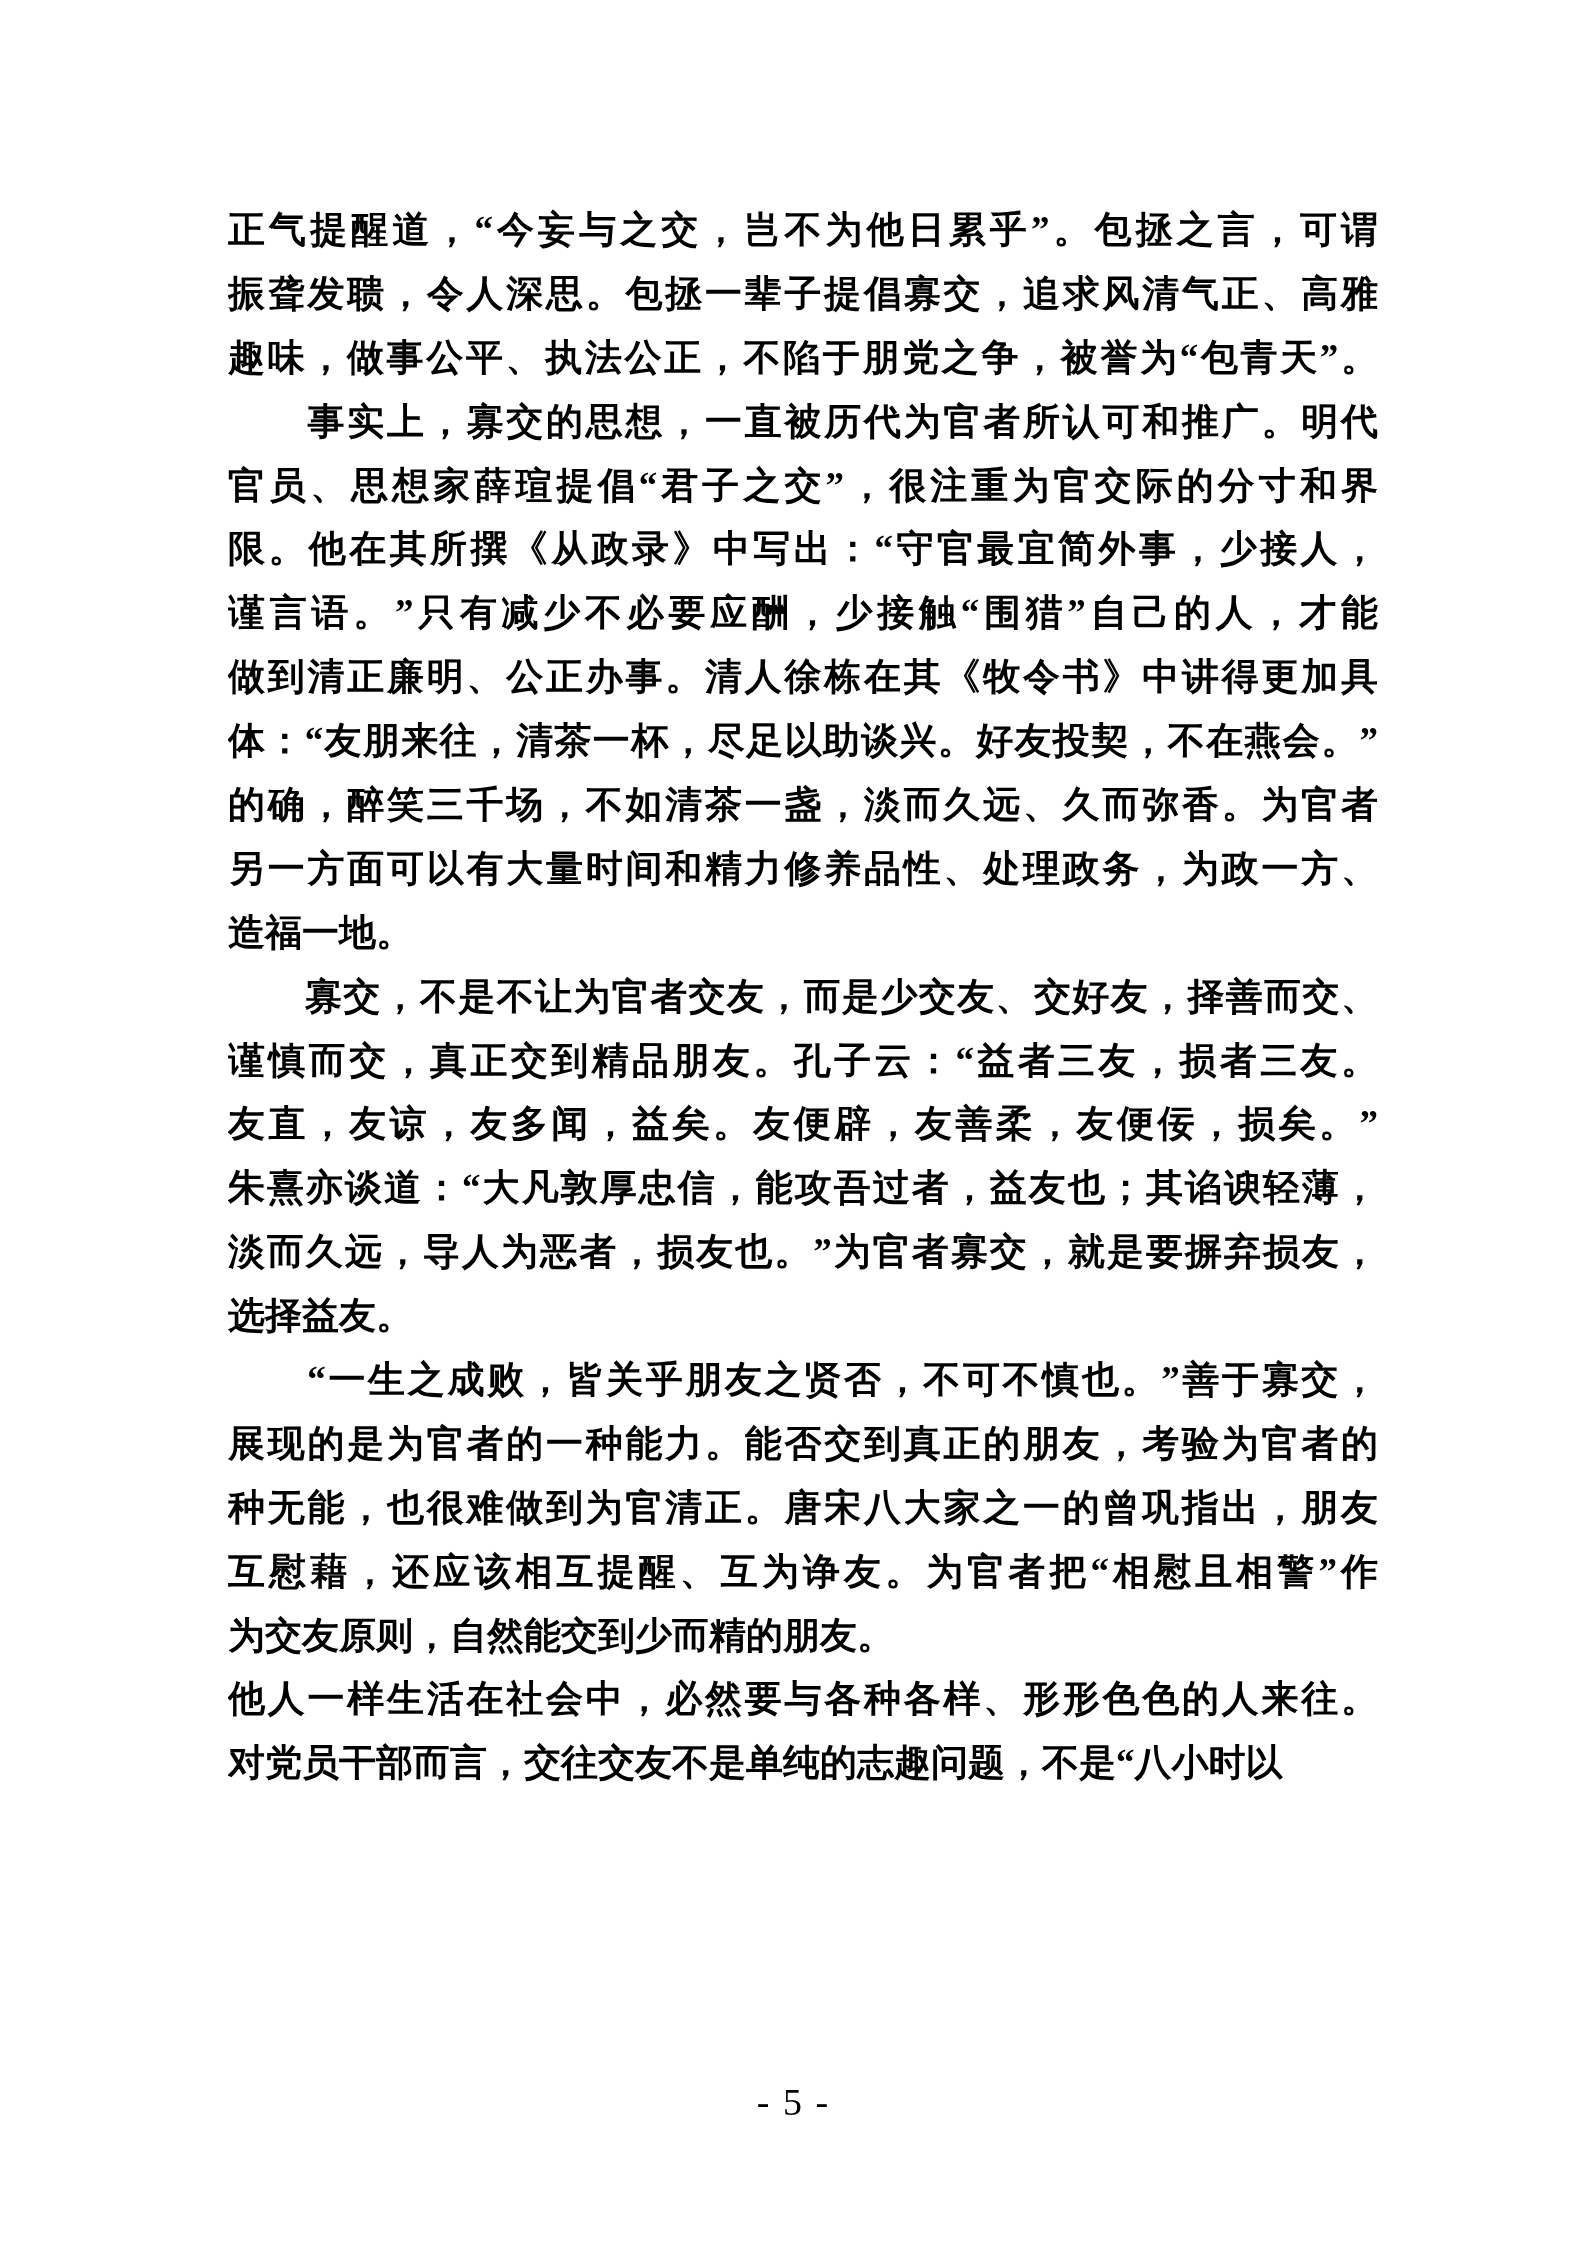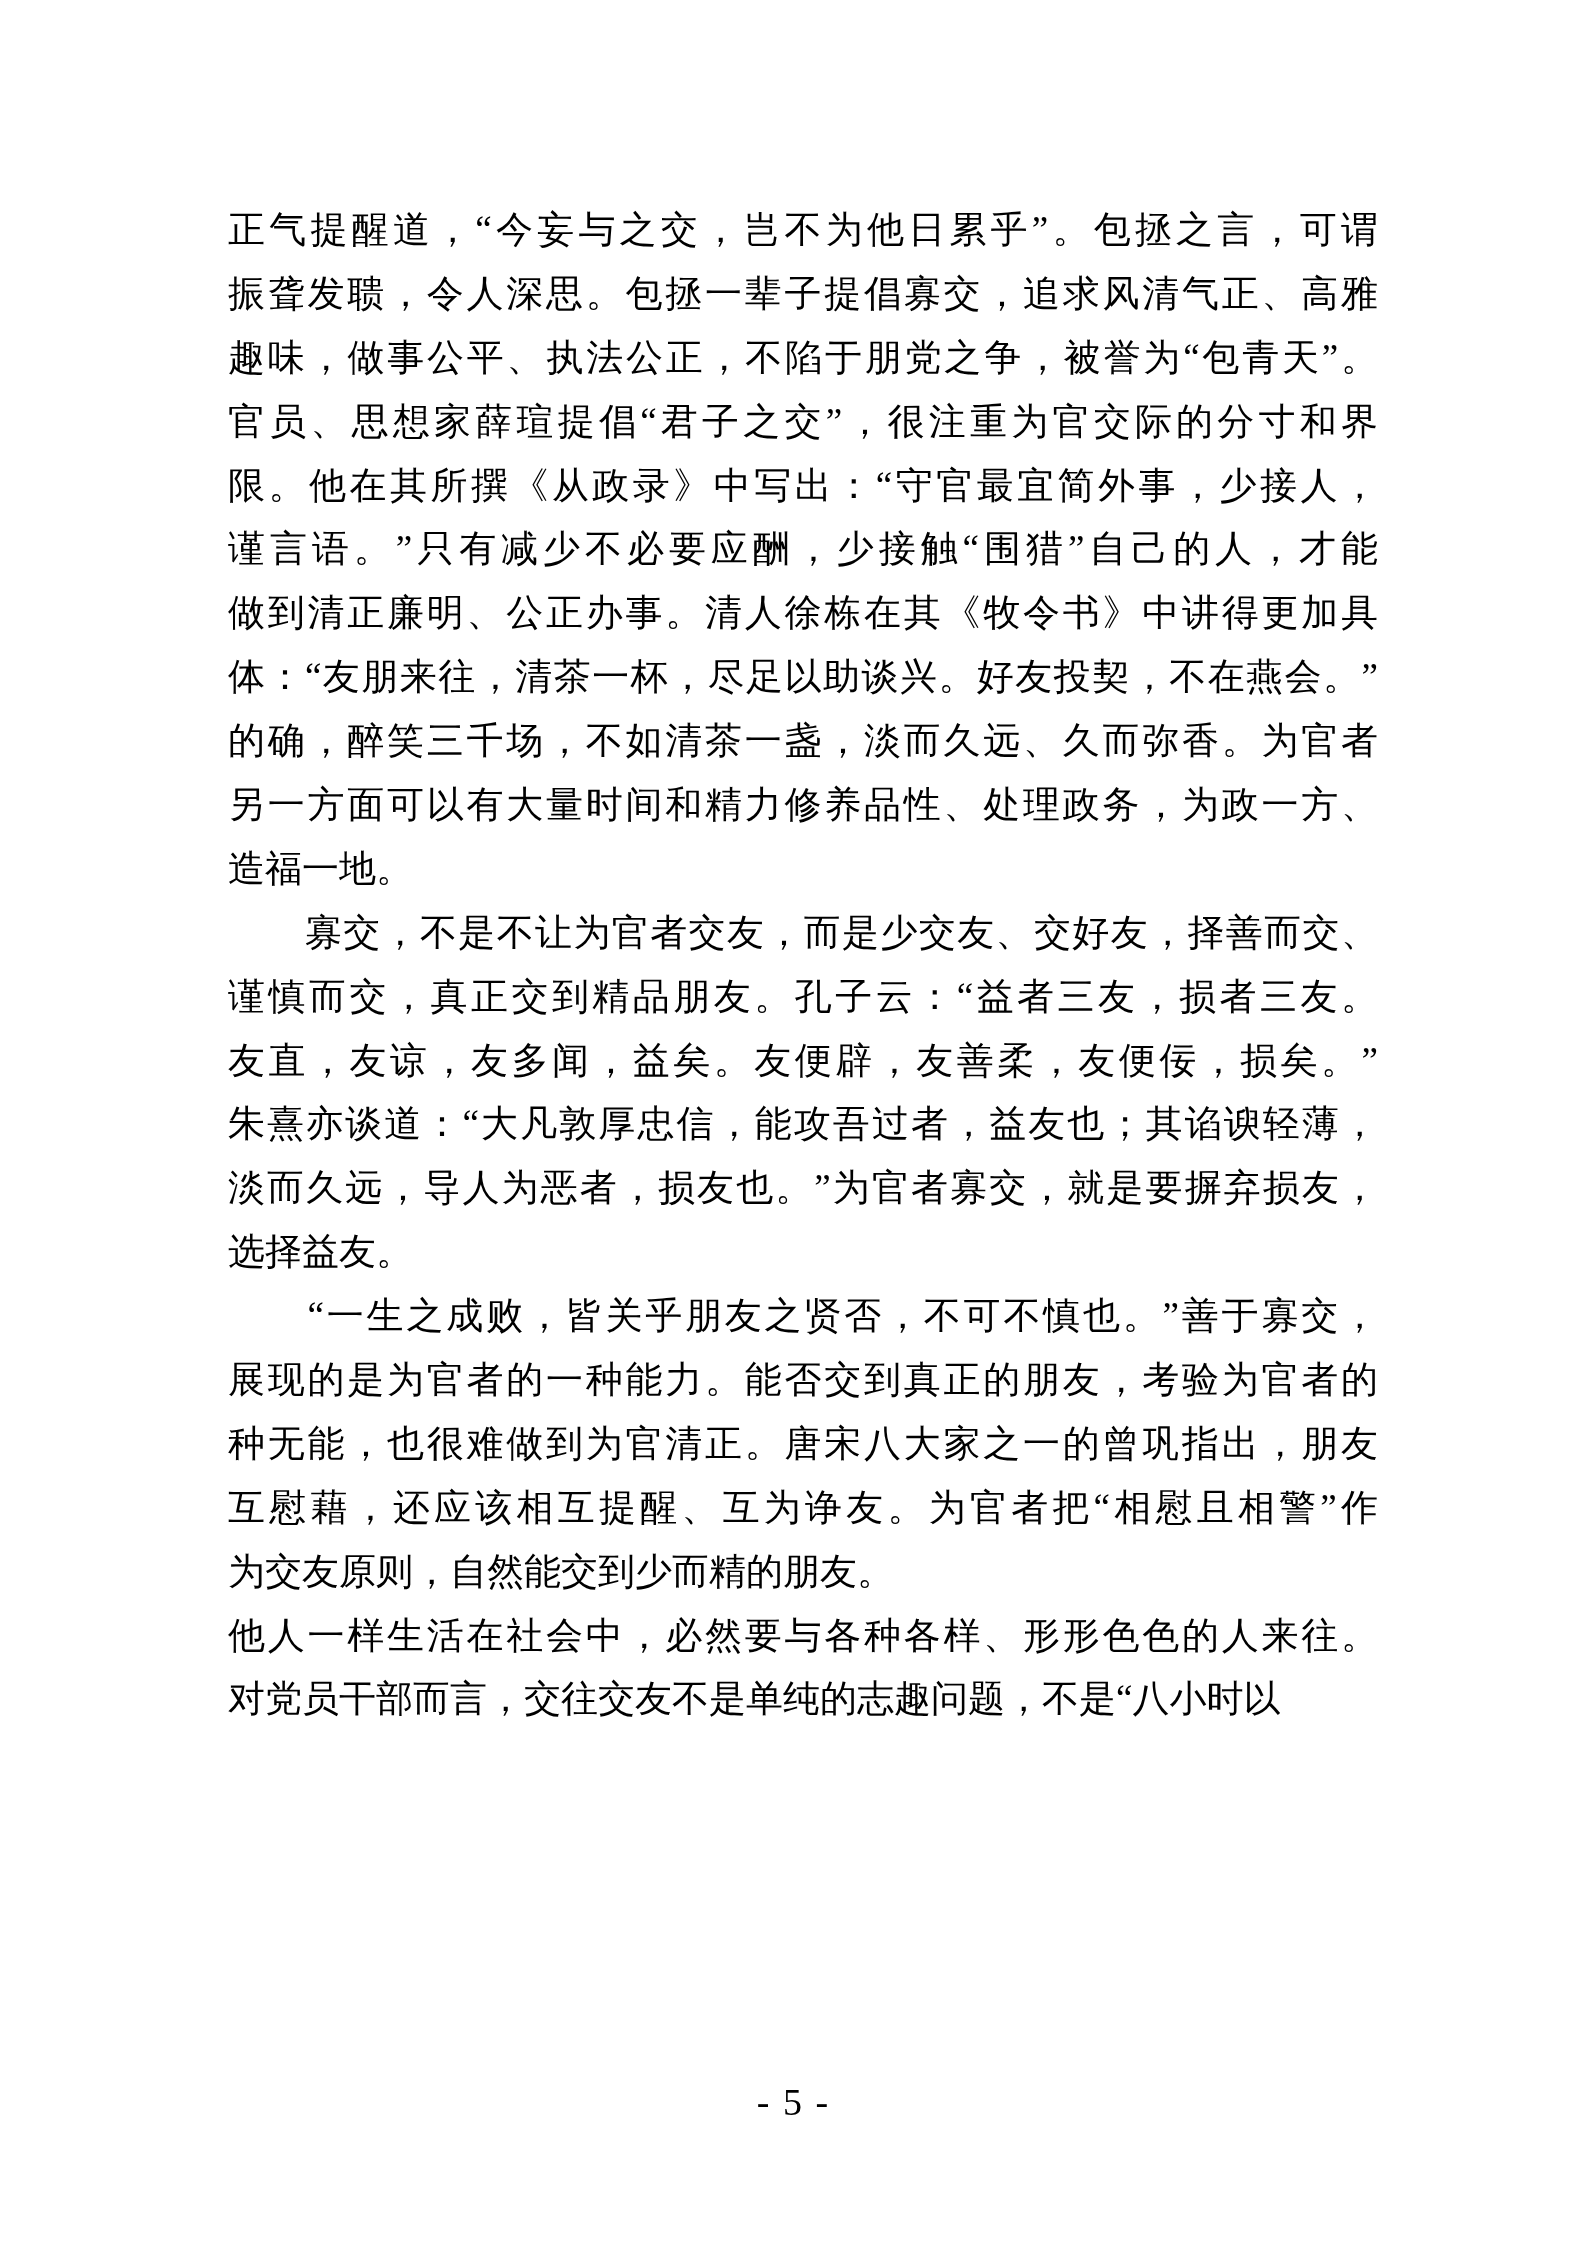--- a/index.html
+++ b/index.html
@@ -14,20 +14,21 @@
     background: #ffffff;
     overflow: hidden;
     font-family: "Liberation Serif", "DejaVu Serif", serif;
     color: #000000;
   }
   .text-block {
     position: absolute;
     left: 228px;
     top: 198px;
     width: 1150px;
+    font-weight: bold;
   }
   .line {
     height: 63.9px;
     line-height: 63.9px;
     font-size: 37px;
     overflow: hidden;
     color: #000000;
   }
   
   .just {
@@ -52,20 +53,21 @@
   }
 </style>
 </head>
 <body>
 
 <div class="page">
   <div class="text-block">
     <div class="line just">正气提醒道，“今妄与之交，岂不为他日累乎”。包拯之言，可谓</div>
     <div class="line just">振聋发聩，令人深思。包拯一辈子提倡寡交，追求风清气正、高雅</div>
     <div class="line just">趣味，做事公平、执法公正，不陷于朋党之争，被誉为“包青天”。</div>
+    <div class="line just">　　事实上，寡交的思想，一直被历代为官者所认可和推广。明代</div>
     <div class="line just">官员、思想家薛瑄提倡“君子之交”，很注重为官交际的分寸和界</div>
     <div class="line just">限。他在其所撰《从政录》中写出：“守官最宜简外事，少接人，</div>
     <div class="line just">谨言语。”只有减少不必要应酬，少接触“围猎”自己的人，才能</div>
     <div class="line just">做到清正廉明、公正办事。清人徐栋在其《牧令书》中讲得更加具</div>
     <div class="line just">体：“友朋来往，清茶一杯，尽足以助谈兴。好友投契，不在燕会。”</div>
     <div class="line just">的确，醉笑三千场，不如清茶一盏，淡而久远、久而弥香。为官者</div>
     <div class="line just">另一方面可以有大量时间和精力修养品性、处理政务，为政一方、</div>
     <div class="line end">造福一地。</div>
     <div class="line just">　　寡交，不是不让为官者交友，而是少交友、交好友，择善而交、</div>
     <div class="line just">谨慎而交，真正交到精品朋友。孔子云：“益者三友，损者三友。</div>

